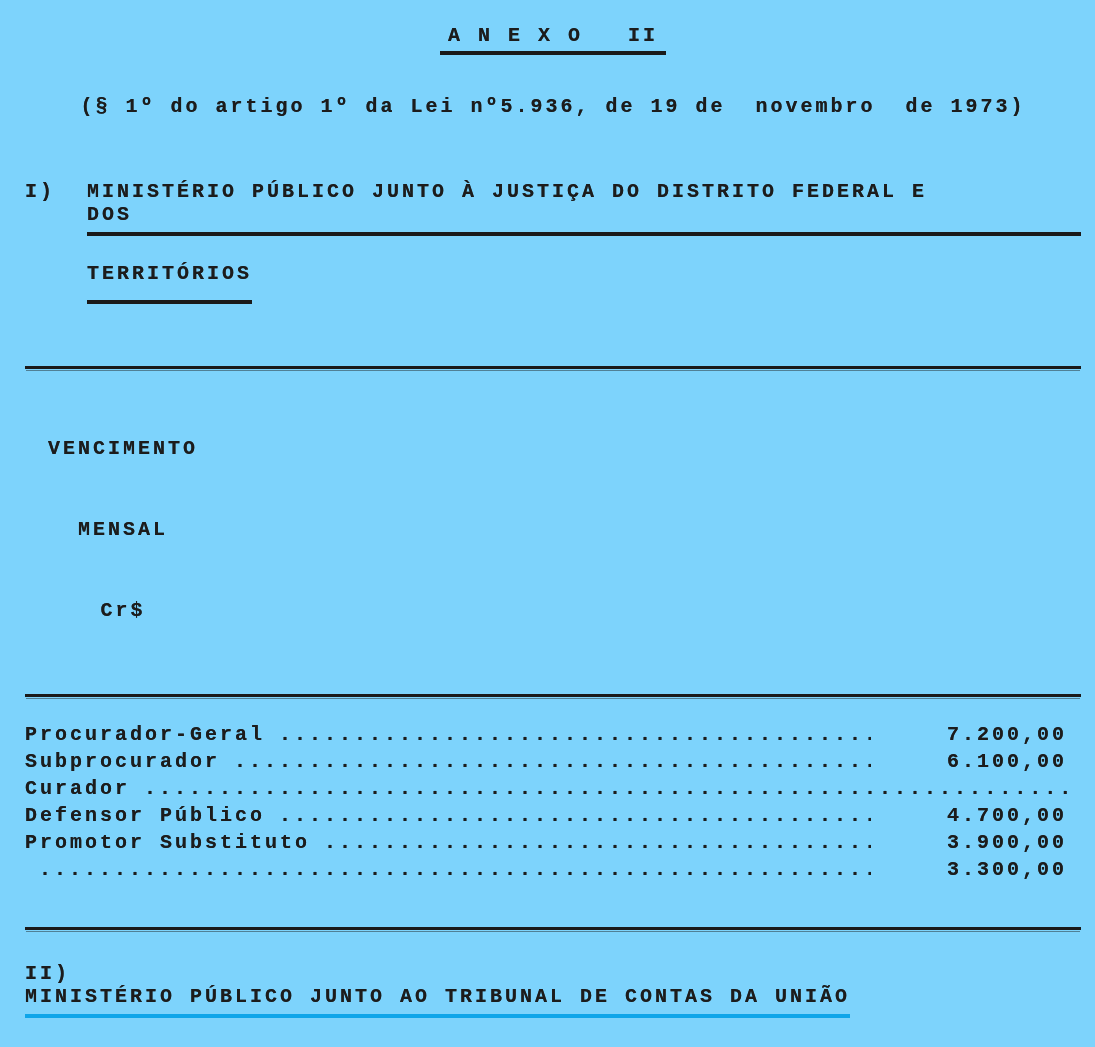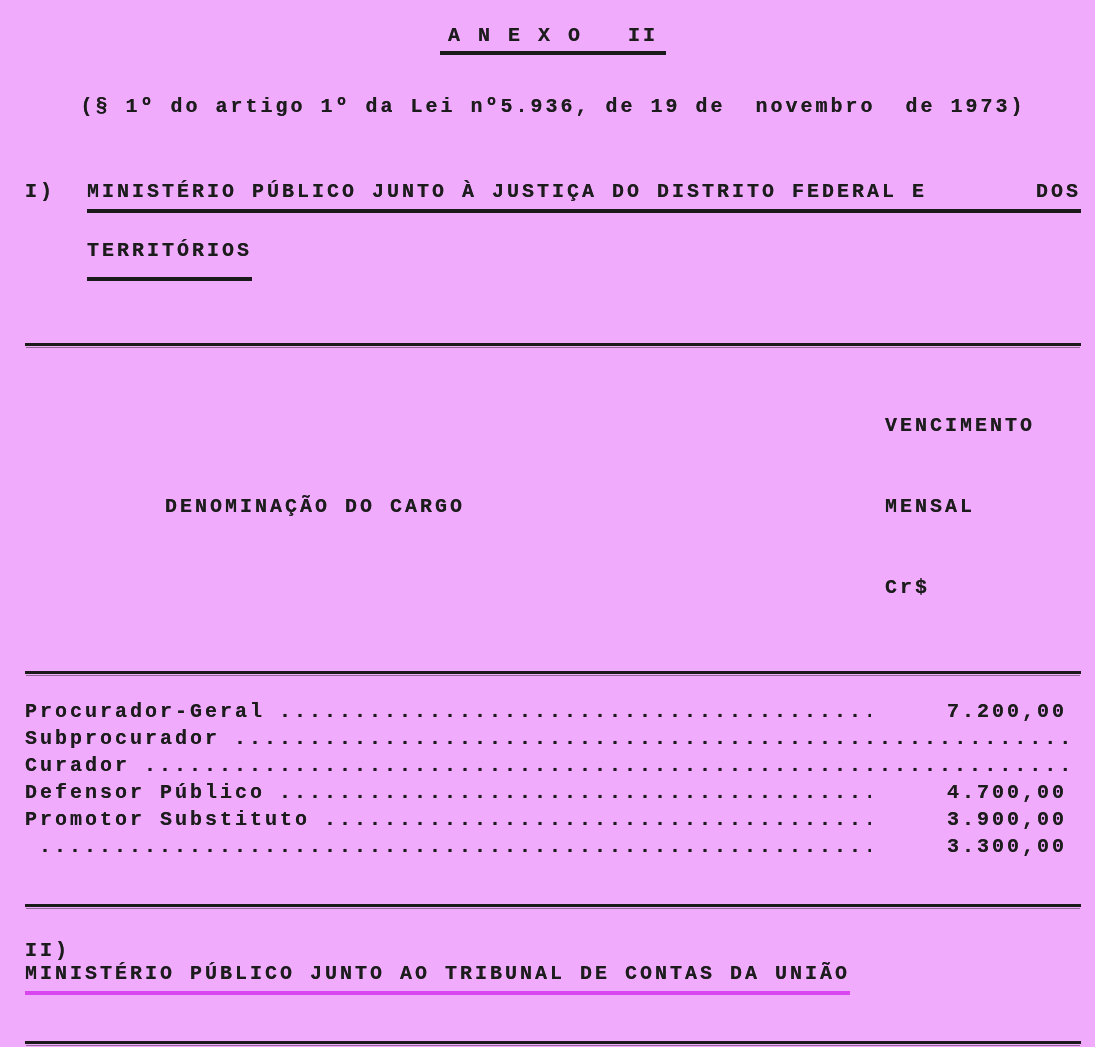--- a/index.html
+++ b/index.html
@@ -5,21 +5,21 @@
   html, body {
     margin: 0;
     padding: 0;
     background: #e8e8e8;
   }
   .page {
     position: relative;
     width: 1095px;
     height: 1047px;
     margin: 0 auto;
-    background: #f0abfc;
+    background: #7dd3fc;
     overflow: hidden;
     box-sizing: border-box;
     padding: 24px 14px 0 25px;
     font-family: "Liberation Mono", "DejaVu Sans Mono", monospace;
     font-weight: 700;
     font-size: 20px;
     letter-spacing: 3px;
     color: #1c1c1c;
     text-shadow: 0 0 0.5px rgba(25,25,25,0.75);
   }
@@ -50,32 +50,33 @@
     width: 62px;
     white-space: pre;
   }
   .heading { flex: 1; min-width: 0; }
   .h-line1 {
     display: flex;
     justify-content: space-between;
     white-space: pre;
     border-bottom: 4px solid #1a1a1a;
     padding-bottom: 6px;
+    flex-direction: column;
   }
   .h-line2 {
     display: inline-block;
     white-space: pre;
     border-bottom: 4px solid #1a1a1a;
     padding-bottom: 15px;
     margin-top: 26px;
   }
   .h-single {
     display: inline-block;
     white-space: pre;
-    border-bottom: 4px solid #d946ef;
+    border-bottom: 4px solid #0ea5e9;
     padding-bottom: 6px;
   }
 
   
   .salary-table { margin-top: 62px; }
   .salary-table-2 { margin-top: 46px; }
   .rule {
     height: 3px;
     background: #1a1a1a;
     box-shadow: 0 3px 0 -1px rgba(26,26,26,0.45);
@@ -86,21 +87,21 @@
     padding: 12px 0 16px 0;
   }
   .th-cargo {
     flex: 1;
     padding-left: 140px;
     white-space: pre;
   }
   .th-valor {
     flex: none;
     width: 196px;
-    text-align: left;
+    text-align: center;
     line-height: 27px;
     white-space: pre;
   }
   .tbody { padding: 24px 0 44px 0; }
   .trow {
     display: flex;
     align-items: flex-start;
     line-height: 27px;
   }
   .cargo { flex: none; white-space: pre; }
@@ -136,39 +137,39 @@
         <span>MINISTÉRIO PÚBLICO JUNTO À JUSTIÇA DO DISTRITO FEDERAL E</span>
         <span>DOS</span>
       </div>
       <div class="h-line2">TERRITÓRIOS</div>
     </div>
   </div>
 
   <div class="salary-table">
     <div class="rule"></div>
     <div class="thead">
-      <div class="th-cargo">DENOMINAÇÃO DO CARGO</div>
       <div class="th-valor">
         <div>VENCIMENTO</div>
         <div>MENSAL</div>
         <div>Cr$</div>
       </div>
     </div>
     <div class="rule"></div>
     <div class="tbody">
 
         <div class="trow">
           <span class="cargo">Procurador-Geral</span>
           <span class="leader">......................................................................</span>
           <span class="valor">7.200,00</span>
         </div>
 
         <div class="trow">
           <span class="cargo">Subprocurador</span>
           <span class="leader">......................................................................</span>
+          <span class="valor">6.100,00</span>
         </div>
 
         <div class="trow">
           <span class="cargo">Curador</span>
           <span class="leader">......................................................................</span>
         </div>
 
         <div class="trow">
           <span class="cargo">Defensor Público</span>
           <span class="leader">......................................................................</span>

